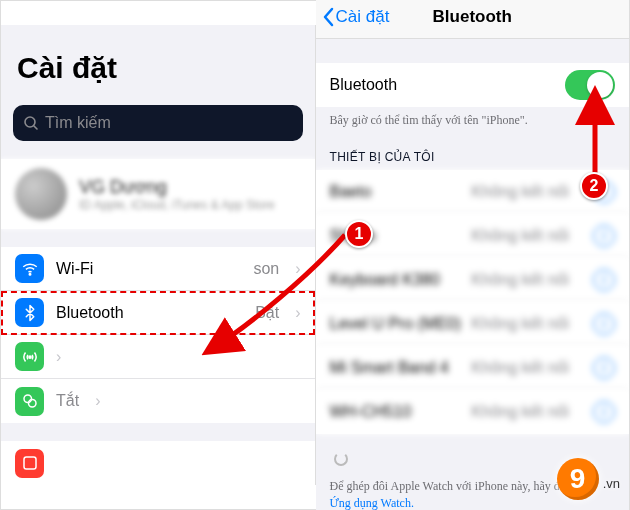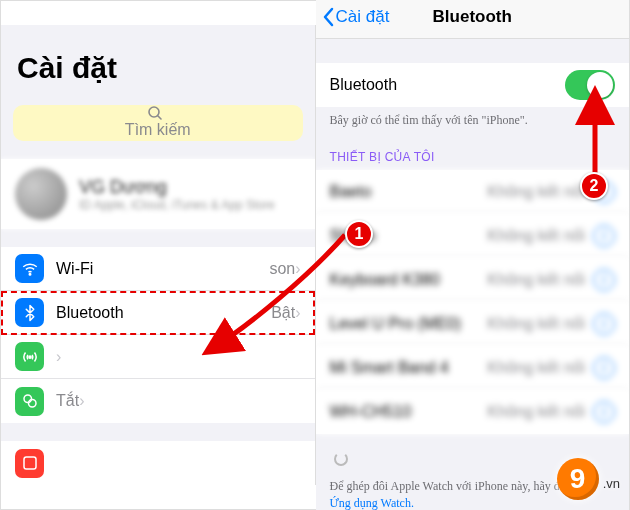--- a/index.html
+++ b/index.html
@@ -27,29 +27,28 @@
   .pane-left { border-right: 1px solid #ddd; }
   
   .title {
     font-size: 30px;
     font-weight: 700;
     padding: 26px 16px 8px;
     color: #000;
   }
   .search {
     margin: 12px 12px 12px;
-    background: #fef9c3;
+    background: #0f172a;
     border-radius: 10px;
     height: 36px;
     display: flex;
     align-items: center;
     padding: 0 10px;
     color: #8a8a8e;
     font-size: 16px;
-    flex-direction: column;
   }
   .search svg { margin-right: 6px; flex: none; }
   .group { margin-top: 18px; background: #fff; }
   .row {
     display: flex;
     align-items: center;
     height: 44px;
     padding: 0 14px;
     border-bottom: 0.5px solid #e3e3e6;
     background: #fff;
@@ -57,21 +56,21 @@
   }
   .row:last-child { border-bottom: none; }
   .row .icon {
     width: 29px; height: 29px;
     border-radius: 7px;
     margin-right: 12px;
     display: flex; align-items: center; justify-content: center;
     flex: none;
   }
   .row .label { flex: 1; font-size: 16px; color: #000; }
-  .row .value { font-size: 16px; color: #8a8a8e; margin-right: 0; }
+  .row .value { font-size: 16px; color: #8a8a8e; margin-right: 16px; }
   .chev { color: #c7c7cc; }
   .profile {
     height: 70px;
     filter: blur(2.5px);
   }
   .profile .avatar {
     width: 52px; height: 52px; border-radius: 50%;
     background: radial-gradient(circle at 35% 35%, #ccc, #888);
     margin-right: 12px; flex: none;
   }
@@ -112,21 +111,21 @@
     border-bottom: 0.5px solid #ddd;
   }
   .nav .back {
     position: absolute; left: 6px;
     display: flex; align-items: center;
     color: #007aff; font-size: 17px;
   }
   .nav .back svg { margin-right: 2px; }
   .nav .ntitle { font-size: 17px; font-weight: 600; }
   .section-hdr {
-    font-size: 12px; color: #8b5cf6;
+    font-size: 12px; color: #0f172a;
     padding: 18px 14px 6px;
     text-transform: uppercase;
     letter-spacing: 0.3px;
   }
   .note {
     font-size: 12px; color: #6d6d72;
     padding: 6px 14px 4px;
     font-family: Liberation Serif, serif;
   }
   .note .link { color: #007aff; }

